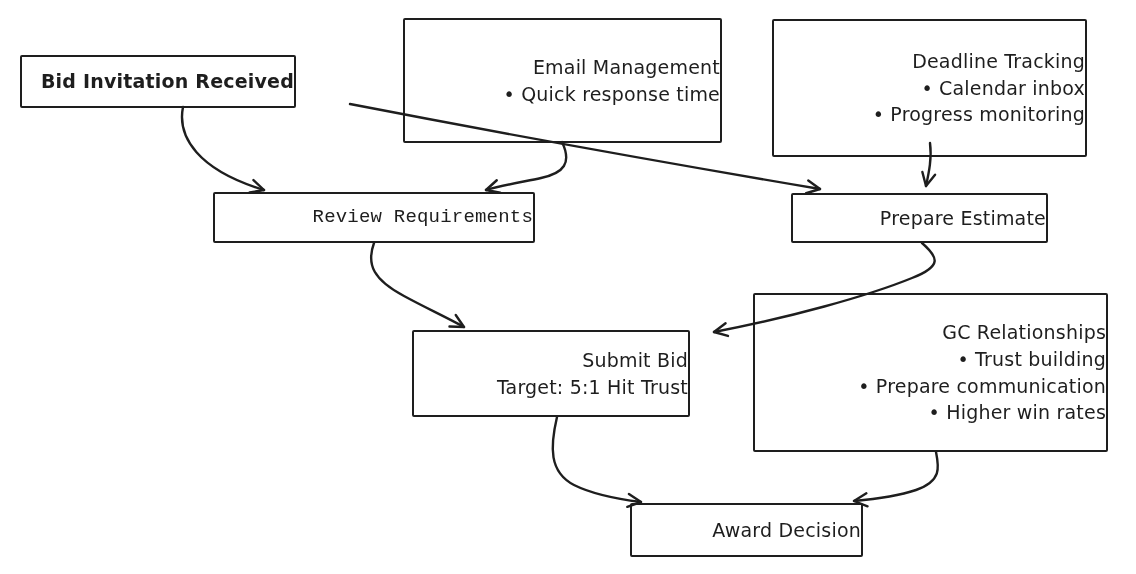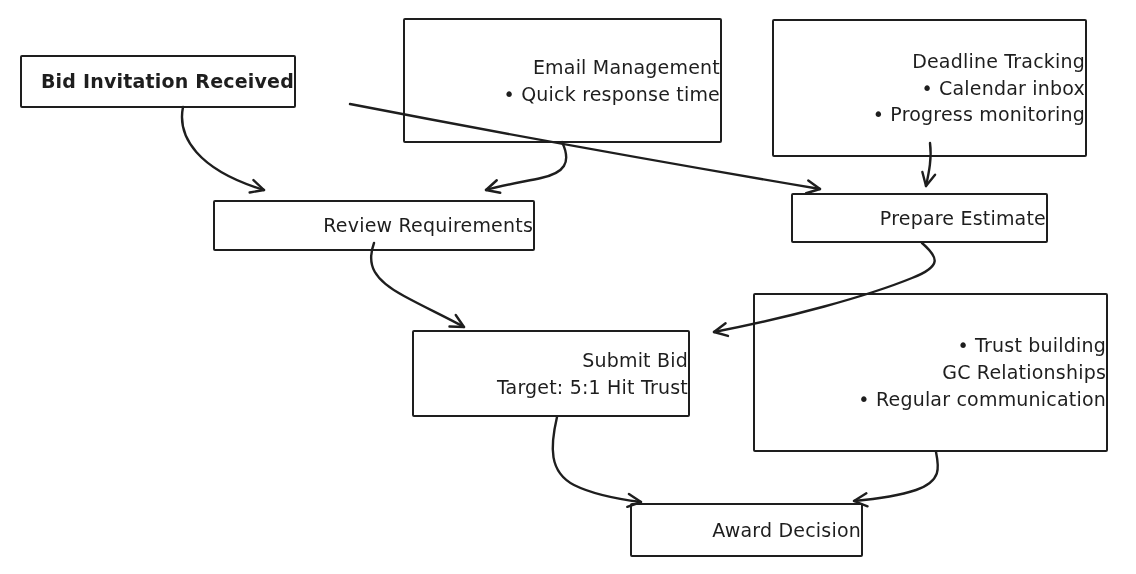--- a/index.html
+++ b/index.html
@@ -75,31 +75,32 @@
     </div>
     <div class="node" style="left: 403px; top: 18px; width: 319px; height: 125px;">
       <div class="node-line">Email Management</div>
       <div class="node-line">• Quick response time</div>
     </div>
     <div class="node" style="left: 772px; top: 19px; width: 315px; height: 138px;">
       <div class="node-line">Deadline Tracking</div>
       <div class="node-line">• Calendar inbox</div>
       <div class="node-line">• Progress monitoring</div>
     </div>
-    <div class="node" style="left: 213px; top: 200px; width: 322px; height: 51px;">
+    <div class="node" style="left: 213px; top: 192px; width: 322px; height: 51px; font-family: Liberation Mono, monospace;">
       <div class="node-line">Review Requirements</div>
     </div>
     <div class="node" style="left: 791px; top: 193px; width: 257px; height: 50px;">
       <div class="node-line">Prepare Estimate</div>
     </div>
     <div class="node" style="left: 412px; top: 330px; width: 278px; height: 87px;">
       <div class="node-line">Submit Bid</div>
       <div class="node-line">Target: 5:1 Hit Trust</div>
     </div>
     <div class="node" style="left: 753px; top: 293px; width: 355px; height: 159px;">
+      <div class="node-line">GC Relationships</div>
       <div class="node-line">• Trust building</div>
-      <div class="node-line">GC Relationships</div>
-      <div class="node-line">• Regular communication</div>
+      <div class="node-line">• Prepare communication</div>
+      <div class="node-line">• Higher win rates</div>
     </div>
     <div class="node" style="left: 630px; top: 503px; width: 233px; height: 54px;">
       <div class="node-line">Award Decision</div>
     </div>
   </div>
 
 </body></html>

